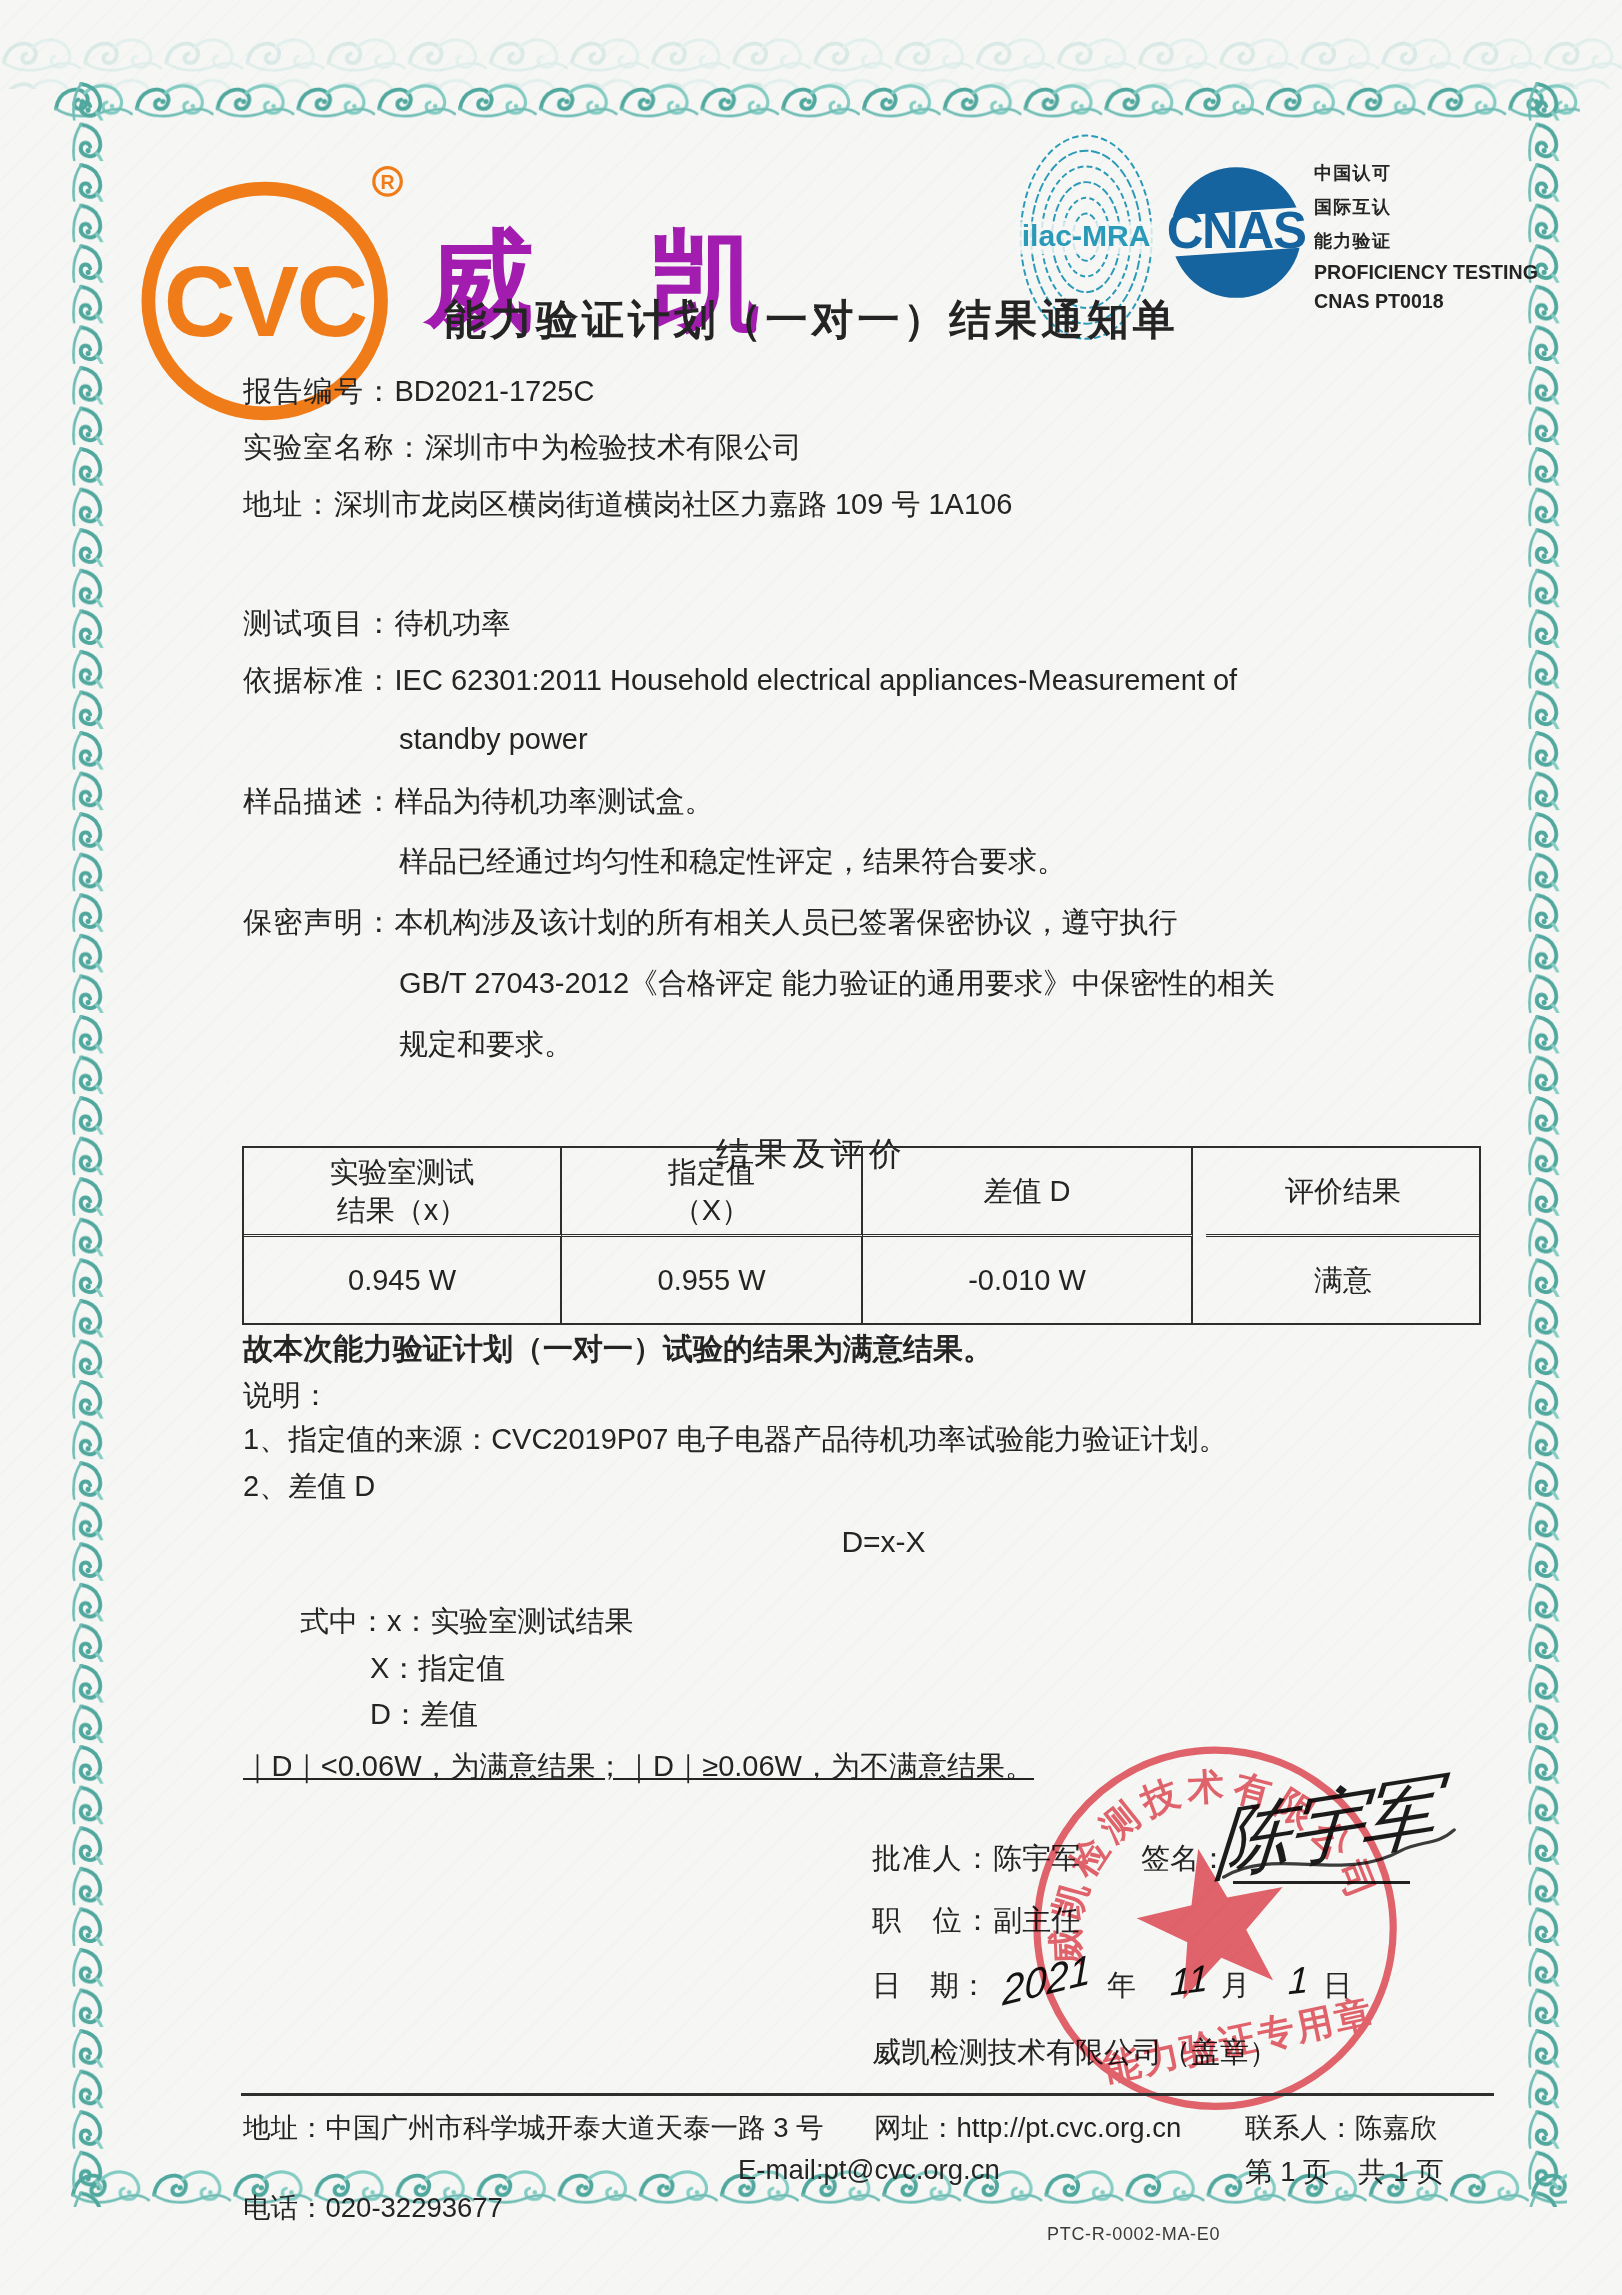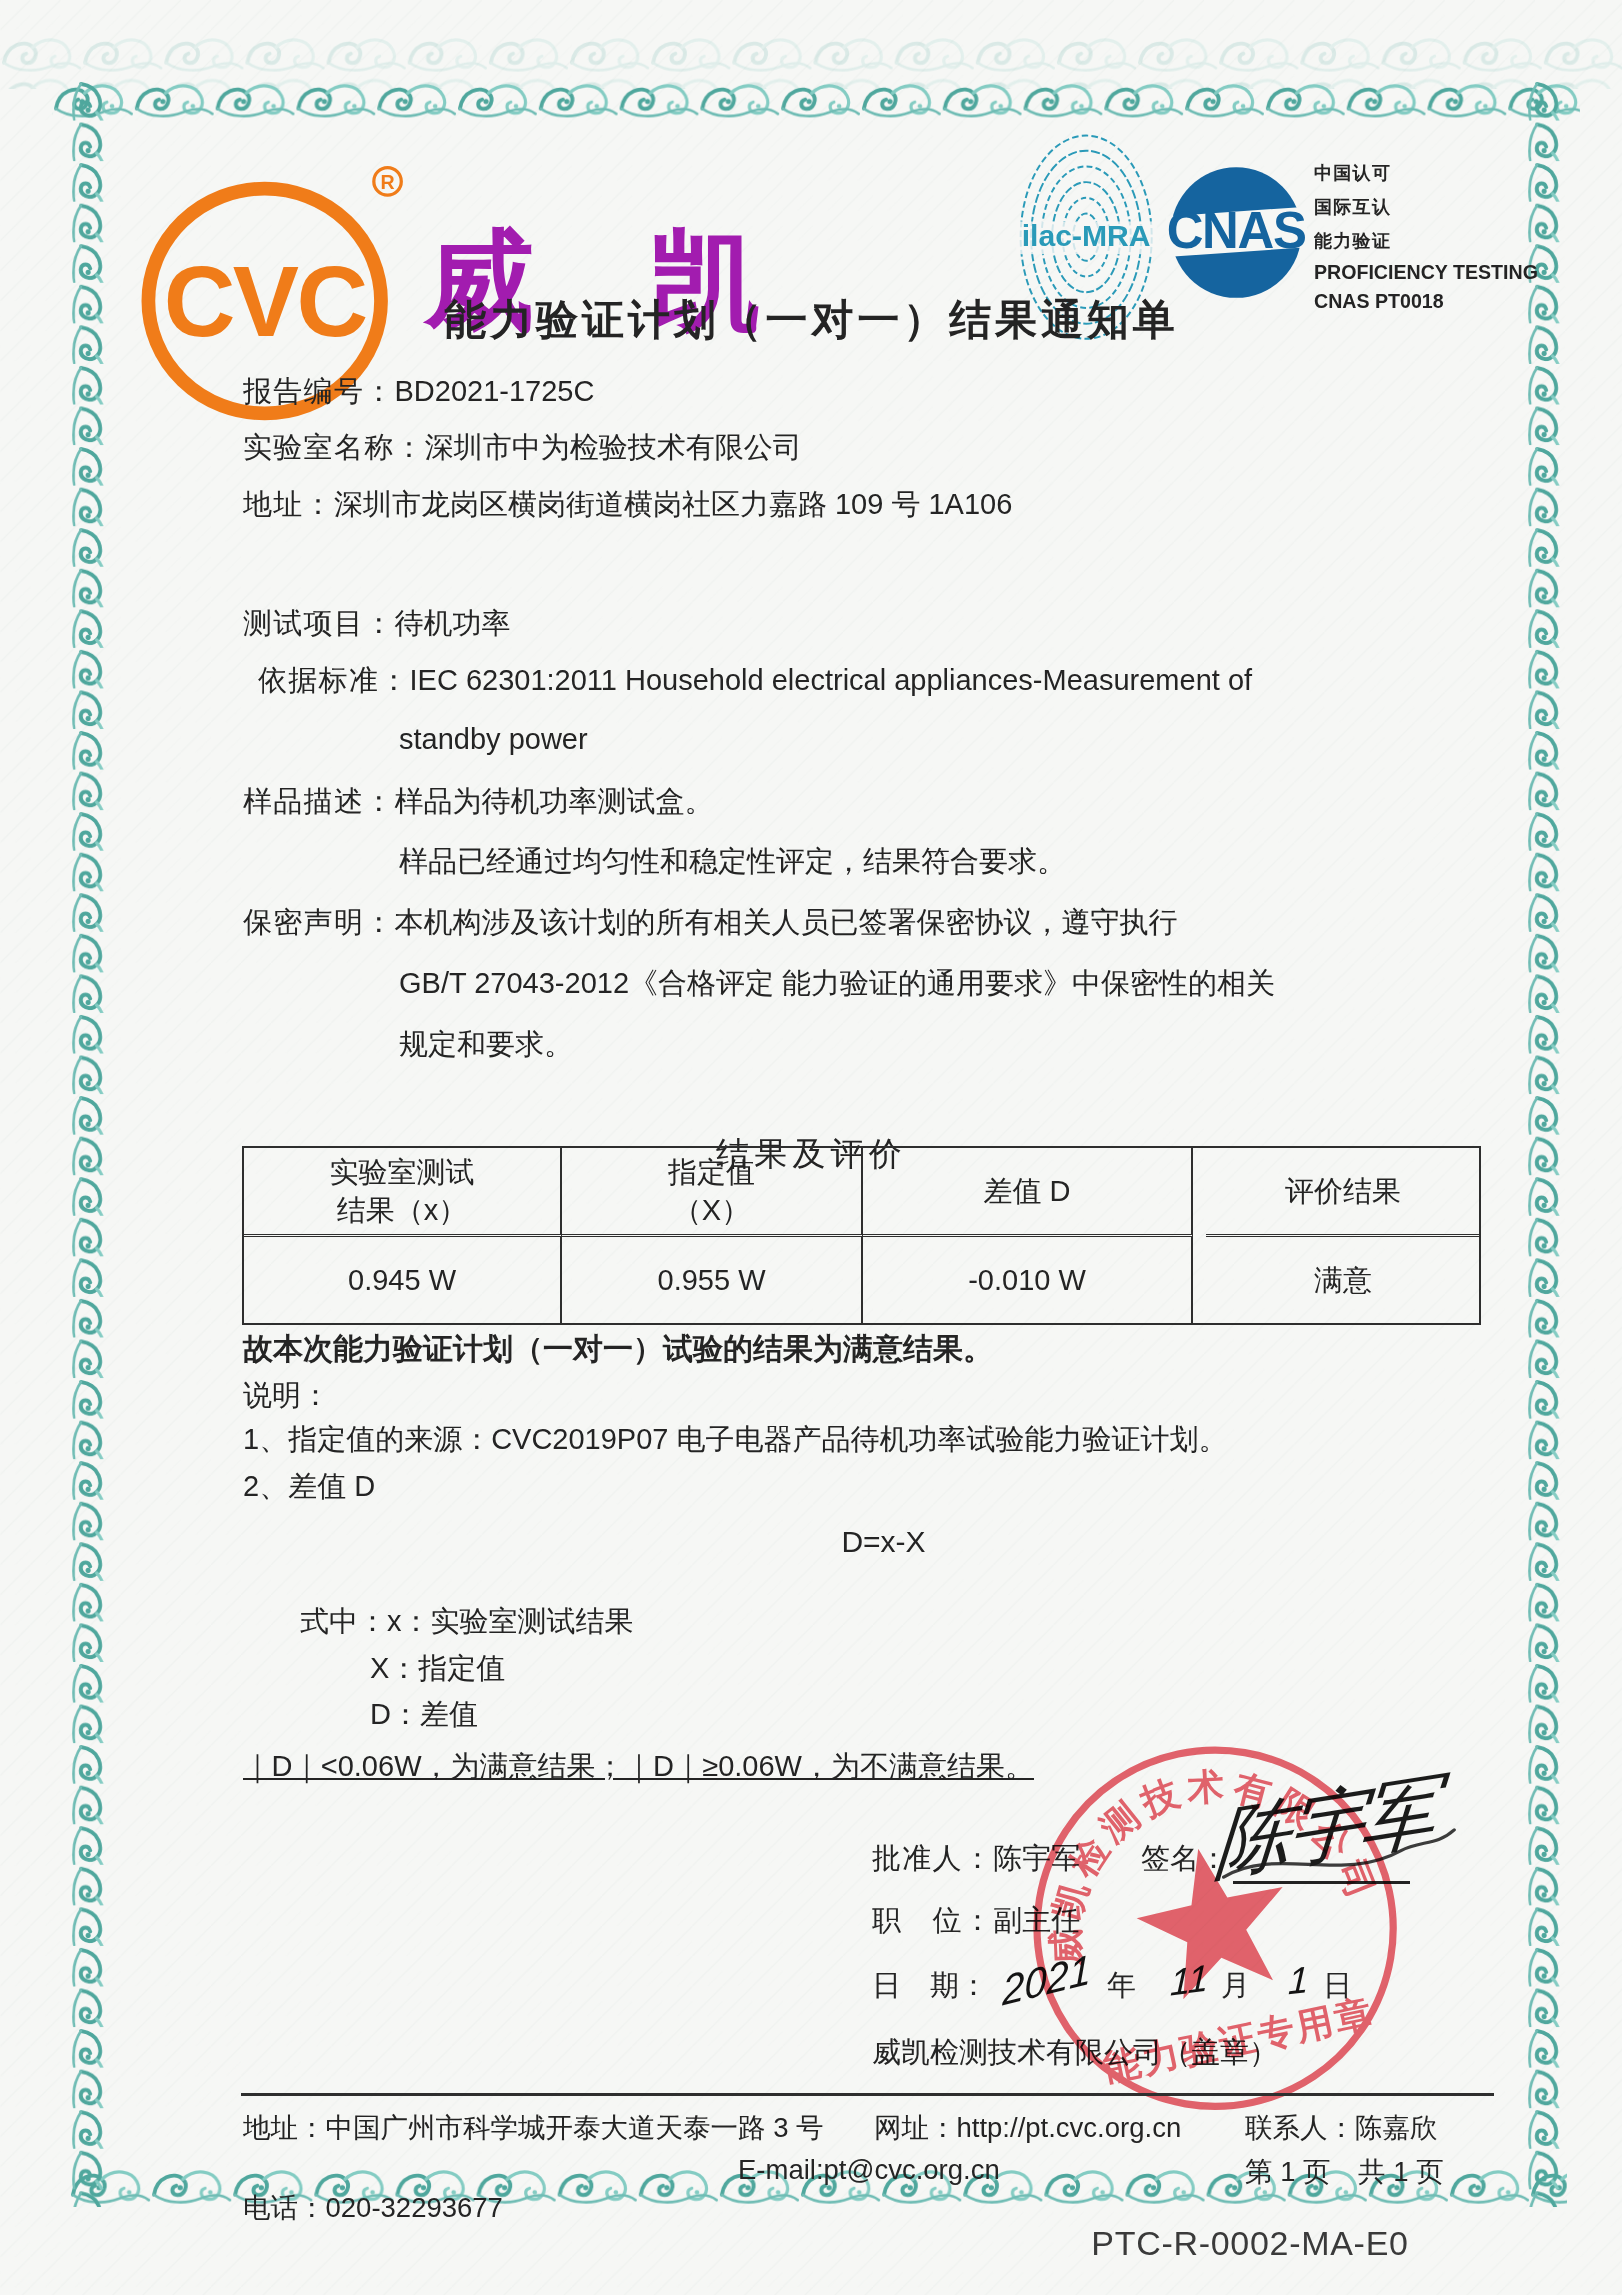--- a/index.html
+++ b/index.html
@@ -26,21 +26,21 @@
   .rtable .cell{display:flex;flex-direction:column;align-items:center;justify-content:center;
           font-size:29px;line-height:38px;height:86px;border-right:2px solid #2e2e2e;}
   .rtable .cell.last{border-right:none;margin-left:13px;}
   .rtable .cell.hdr{border-bottom:3.9px double #2e2e2e;}
   .underline-rule{background:#222;height:2.6px;}
   .hand{font-style:italic;color:#141414;display:inline-block;}
   .hand-year{font-size:41px;transform:rotate(-14deg) skewX(-14deg);}
   .hand-month{font-size:37px;transform:rotate(-8deg) skewX(-10deg);}
   .hand-day{font-size:37px;transform:rotate(-6deg) skewX(-8deg);}
   .footer-txt{font-size:27.5px;white-space:nowrap;}
-  .doc-code{font-size:34px;letter-spacing:0.7px;color:#3a3a3a;text-align:center;}
+  .doc-code{font-size:18px;letter-spacing:0.7px;color:#3a3a3a;text-align:left;}
   .stamp-wrap{transform:rotate(-12deg);opacity:.85;mix-blend-mode:multiply;}
   .sig-wrap{mix-blend-mode:multiply;}
 </style>
 </head>
 <body>
 
 <div id="page">
 
   <svg class="abs" style="left:0;top:0;opacity:.10;" width="1623" height="2295" viewBox="0 0 2480 3508">
     <defs>
@@ -169,21 +169,21 @@
   <div class="abs txt" style="left:243px;top:429px;">
     <span class="lbl">实验室名称：</span><span>深圳市中为检验技术有限公司</span>
   </div>
   <div class="abs txt" style="left:243px;top:486px;">
     <span class="lbl">地址：</span><span>深圳市龙岗区横岗街道横岗社区力嘉路 109 号 1A106</span>
   </div>
 
   <div class="abs txt" style="left:243px;top:605px;">
     <span class="lbl">测试项目：</span><span>待机功率</span>
   </div>
-  <div class="abs txt" style="left:258px;top:662px;">
+  <div class="abs txt" style="left:243px;top:662px;">
     <span class="lbl">依据标准：</span><span>IEC 62301:2011 Household electrical appliances-Measurement of</span>
   </div>
   <div class="abs txt" style="left:399px;top:721px;">standby power</div>
 
   <div class="abs txt" style="left:243px;top:783px;">
     <span class="lbl">样品描述：</span><span>样品为待机功率测试盒。</span>
   </div>
   <div class="abs txt" style="left:399px;top:843px;">样品已经通过均匀性和稳定性评定，结果符合要求。</div>
 
   <div class="abs txt" style="left:243px;top:904px;">

